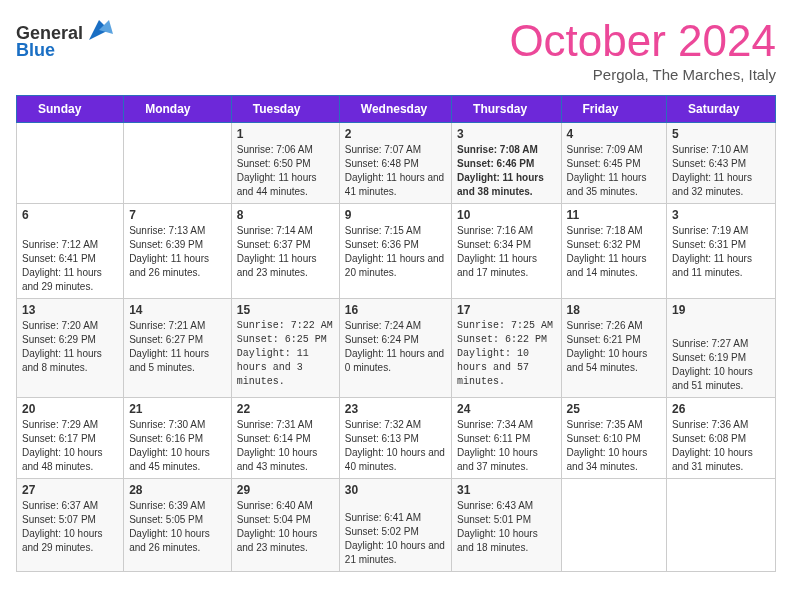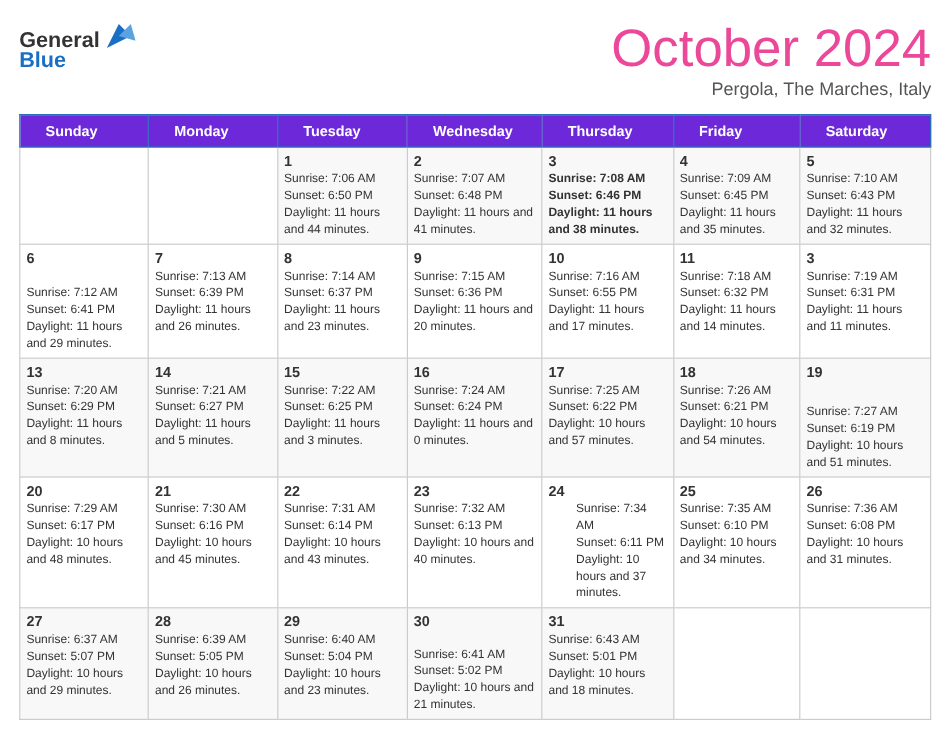--- a/index.html
+++ b/index.html
@@ -182,21 +182,21 @@
         </td>
         <td>
           <span class="day-number">9</span>
           <div class="day-info" style="white-space: pre-line;">Sunrise: 7:15 AM
 Sunset: 6:36 PM
 Daylight: 11 hours and 20 minutes.</div>
         </td>
         <td>
           <span class="day-number">10</span>
           <div class="day-info" style="white-space: pre-line;">Sunrise: 7:16 AM
-Sunset: 6:55 PM
+Sunset: 6:34 PM
 Daylight: 11 hours and 17 minutes.</div>
         </td>
         <td>
           <span class="day-number">11</span>
           <div class="day-info" style="white-space: pre-line;">Sunrise: 7:18 AM
 Sunset: 6:32 PM
 Daylight: 11 hours and 14 minutes.</div>
         </td>
         <td>
           <span class="day-number">3</span>
@@ -213,33 +213,33 @@
 Daylight: 11 hours and 8 minutes.</div>
         </td>
         <td>
           <span class="day-number">14</span>
           <div class="day-info" style="white-space: pre-line;">Sunrise: 7:21 AM
 Sunset: 6:27 PM
 Daylight: 11 hours and 5 minutes.</div>
         </td>
         <td>
           <span class="day-number">15</span>
-          <div class="day-info" style="white-space: pre-line;">Sunrise: 7:22 AM
+          <div class="day-info" style="white-space: pre-line; font-family: Liberation Mono, monospace;">Sunrise: 7:22 AM
 Sunset: 6:25 PM
 Daylight: 11 hours and 3 minutes.</div>
         </td>
         <td>
           <span class="day-number">16</span>
           <div class="day-info" style="white-space: pre-line;">Sunrise: 7:24 AM
 Sunset: 6:24 PM
 Daylight: 11 hours and 0 minutes.</div>
         </td>
         <td>
           <span class="day-number">17</span>
-          <div class="day-info" style="white-space: pre-line;">Sunrise: 7:25 AM
+          <div class="day-info" style="white-space: pre-line; font-family: Liberation Mono, monospace;">Sunrise: 7:25 AM
 Sunset: 6:22 PM
 Daylight: 10 hours and 57 minutes.</div>
         </td>
         <td>
           <span class="day-number">18</span>
           <div class="day-info" style="white-space: pre-line;">Sunrise: 7:26 AM
 Sunset: 6:21 PM
 Daylight: 10 hours and 54 minutes.</div>
         </td>
         <td>
@@ -269,21 +269,21 @@
 Daylight: 10 hours and 43 minutes.</div>
         </td>
         <td>
           <span class="day-number">23</span>
           <div class="day-info" style="white-space: pre-line;">Sunrise: 7:32 AM
 Sunset: 6:13 PM
 Daylight: 10 hours and 40 minutes.</div>
         </td>
         <td>
           <span class="day-number">24</span>
-          <div class="day-info" style="white-space: pre-line; margin-left: 23px;">Sunrise: 7:34 AM
+          <div class="day-info" style="white-space: pre-line;">Sunrise: 7:34 AM
 Sunset: 6:11 PM
 Daylight: 10 hours and 37 minutes.</div>
         </td>
         <td>
           <span class="day-number">25</span>
           <div class="day-info" style="white-space: pre-line;">Sunrise: 7:35 AM
 Sunset: 6:10 PM
 Daylight: 10 hours and 34 minutes.</div>
         </td>
         <td>

